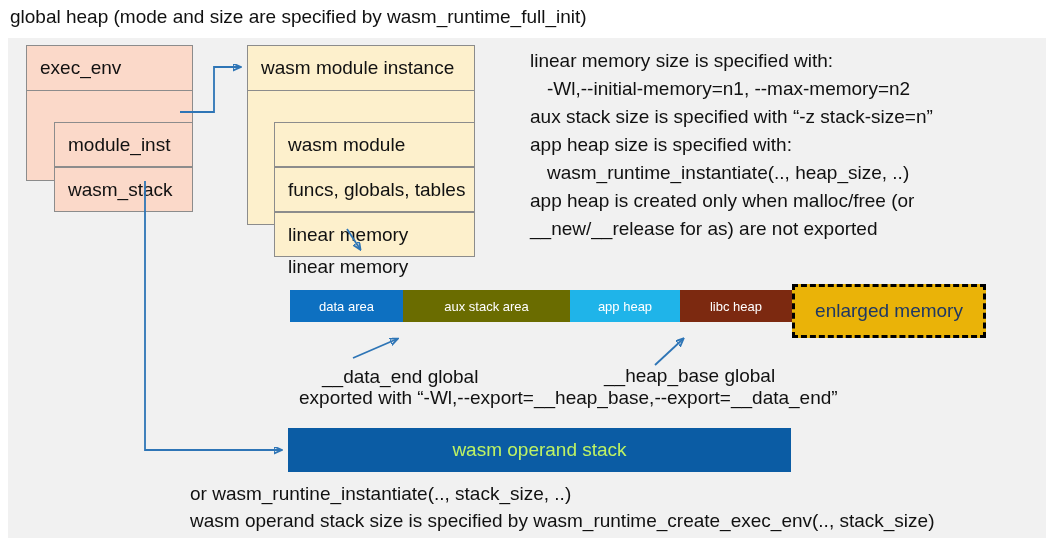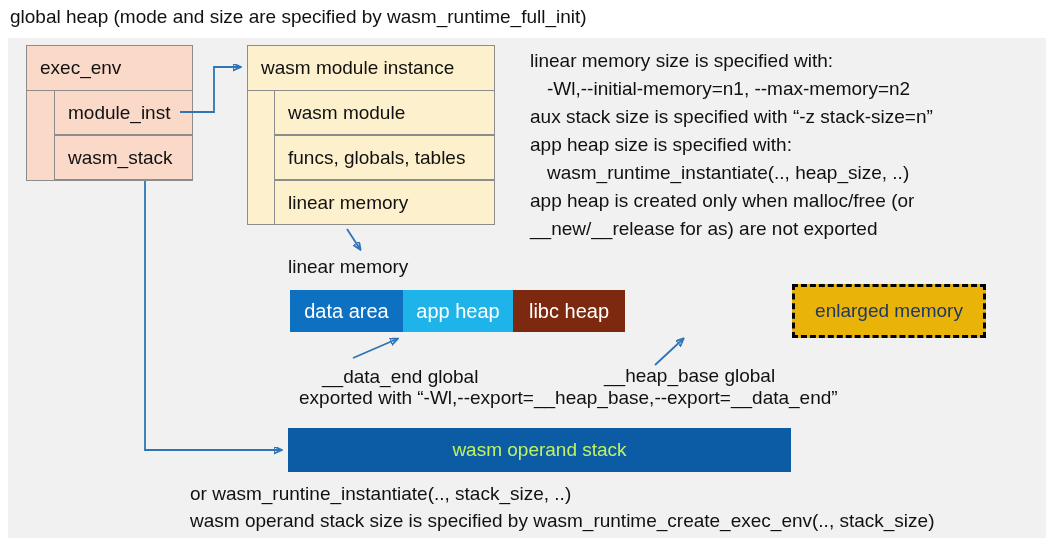--- a/index.html
+++ b/index.html
@@ -6,35 +6,35 @@
   body{
     width:1054px;height:547px;position:relative;overflow:hidden;
     background:#ffffff;font-family:"Liberation Sans",sans-serif;color:var(--text,#111);
   }
   .title{position:absolute;left:10px;top:6px;font-size:19px;}
   .panel{position:absolute;left:8px;top:38px;width:1038px;height:500px;background:var(--panel_bg,#f1f1f1);}
 
   .box{position:absolute;border:1px solid var(--box_border,#8c8c8c);box-sizing:border-box;font-size:19px;}
   .box .box-title{height:44px;line-height:44px;padding-left:13px;border-bottom:1px solid var(--box_border,#8c8c8c);}
   .box .row{position:absolute;right:-1px;height:45px;line-height:44px;padding-left:13px;
-    border:1px solid var(--box_border,#8c8c8c);box-sizing:border-box;}
+    border:1px solid var(--box_border,#8c8c8c);box-sizing:border-box;margin-top:32px;}
   .exec{left:26px;top:45px;width:167px;height:136px;background:var(--salmon_fill,#fbd9c9);}
   .exec .row{left:27px;background:var(--salmon_fill,#fbd9c9);}
   .exec .r0{top:44px;} .exec .r1{top:89px;}
-  .inst{left:247px;top:45px;width:248px;height:180px;background:var(--cream_fill,#fdf0cc);}
+  .inst{left:247px;top:45px;width:228px;height:180px;background:var(--cream_fill,#fdf0cc);}
   .inst .row{left:26px;background:var(--cream_fill,#fdf0cc);}
   .inst .r0{top:44px;} .inst .r1{top:89px;} .inst .r2{top:134px;}
 
   .notes{position:absolute;left:530px;top:47px;font-size:19px;line-height:28px;white-space:nowrap;}
   .notes .indent{padding-left:17px;}
 
   .lm-label{position:absolute;left:288px;top:256px;font-size:19px;}
   .bar{position:absolute;left:290px;top:290px;height:44px;display:flex;}
-  .bar .seg{height:42px;display:flex;align-items:center;justify-content:center;
-    font-size:20px;box-sizing:border-box;}
+  .bar .seg{height:32px;display:flex;align-items:center;justify-content:center;
+    font-size:13px;box-sizing:border-box;}
   .enlarged{position:absolute;left:792px;top:284px;height:54px;border:3px dashed #000;
     box-sizing:border-box;display:flex;align-items:center;justify-content:center;font-size:19px;}
 
   .ann{position:absolute;font-size:19px;white-space:nowrap;}
   .data-end{left:322px;top:366px;}
   .heap-base{left:604px;top:365px;}
   .export-line{left:299px;top:387px;}
 
   .operand{position:absolute;left:288px;top:428px;width:503px;height:44px;
     background:var(--operand_stack_fill,#0b5ca4);color:#bef264;font-size:19px;
@@ -71,20 +71,21 @@
   <div>app heap size is specified with:</div>
   <div class="indent">wasm_runtime_instantiate(.., heap_size, ..)</div>
   <div>app heap is created only when malloc/free (or</div>
   <div>__new/__release for as) are not exported</div>
 </div>
 
 <div class="lm-label">linear memory</div>
 
 <div class="bar">
   <div class="seg" style="width: 113px; background: rgb(13, 112, 193); color: rgb(255, 255, 255);">data area</div>
+  <div class="seg" style="width: 167px; background: rgb(106, 108, 0); color: rgb(255, 255, 255);">aux stack area</div>
   <div class="seg" style="width: 110px; background: rgb(31, 180, 233); color: rgb(255, 255, 255);">app heap</div>
   <div class="seg" style="width: 112px; background: rgb(124, 41, 16); color: rgb(255, 255, 255);">libc heap</div>
 </div>
 <div class="enlarged" style="width: 194px; background: #eab308; color: rgb(31, 56, 100);">enlarged memory</div>
 
 <div class="ann data-end">__data_end global</div>
 <div class="ann heap-base">__heap_base global</div>
 <div class="ann export-line">exported with “-Wl,--export=__heap_base,--export=__data_end”</div>
 
 <div class="operand">wasm operand stack</div>

